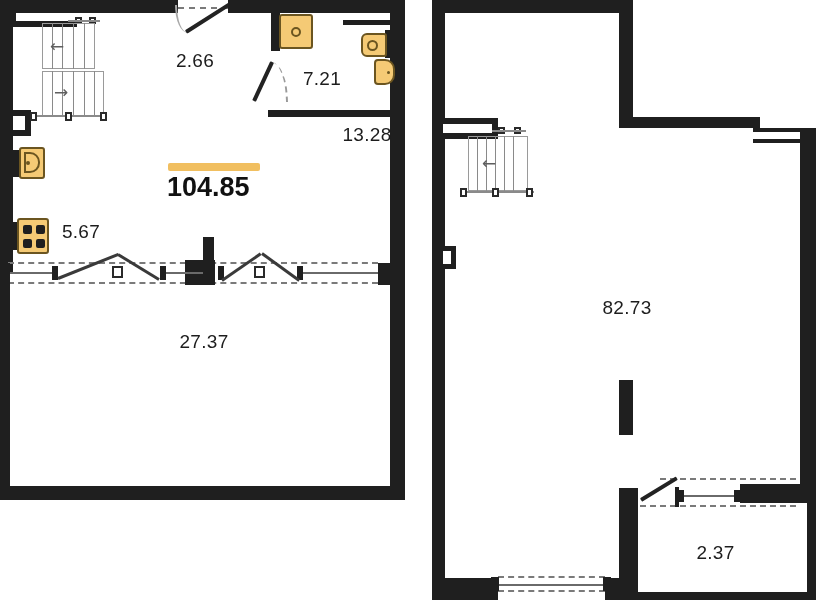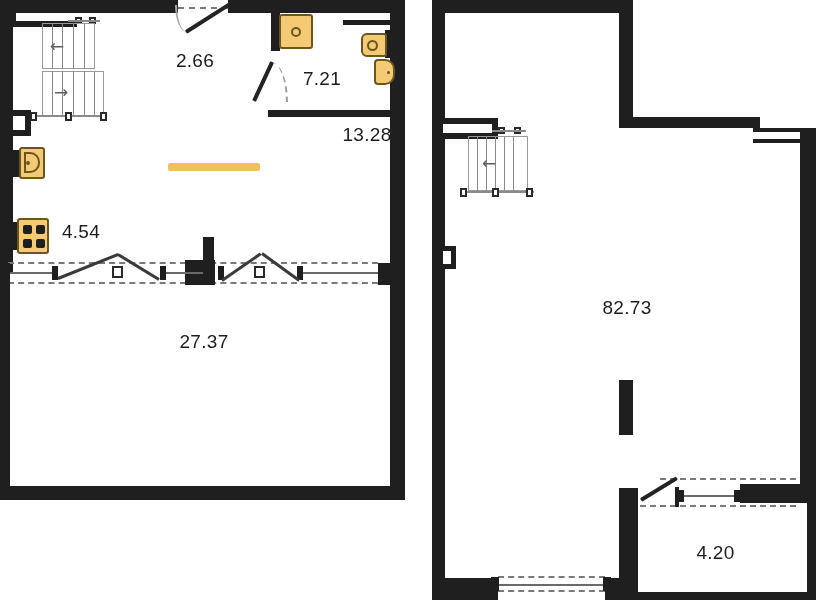--- a/index.html
+++ b/index.html
@@ -118,23 +118,24 @@
   <div class="wleaf" style="left:58px;top:277px;width:65px;transform:rotate(-21.8deg)"></div>
   <div class="wleaf" style="left:118px;top:253px;width:48px;transform:rotate(31.4deg)"></div>
   <div class="sqw" style="left:112px;top:266px;width:11px;height:12px"></div>
   <div class="wleaf" style="left:222px;top:279px;width:47px;transform:rotate(-34.7deg)"></div>
   <div class="wleaf" style="left:262px;top:252px;width:46px;transform:rotate(36deg)"></div>
   <div class="sqw" style="left:254px;top:266px;width:11px;height:12px"></div>
 
   <div class="lbl" style="left:165px;top:50px;width:60px">2.66</div>
   <div class="lbl" style="left:292px;top:68px;width:60px">7.21</div>
   <div class="lbl" style="left:337px;top:124px;width:60px">13.28</div>
-  <div class="lbl" style="left:51px;top:221px;width:60px">4.54</div>
+  <div class="lbl" style="left:51px;top:221px;width:60px">5.67</div>
   <div class="lbl" style="left:174px;top:331px;width:60px">27.37</div>
   <div class="total-bar" style="left:168px;top:163px;width:92px;background:#f1bf60"></div>
+  <div class="total-lbl" style="left:167px;top:172px">104.85</div>
 
   <div class="w" style="left:432px;top:0;width:200px;height:13px"></div>
   <div class="w" style="left:432px;top:0;width:13px;height:600px"></div>
   <div class="w" style="left:619px;top:0;width:14px;height:128px"></div>
   <div class="w" style="left:619px;top:117px;width:141px;height:11px"></div>
 
   <div class="w" style="left:753px;top:128px;width:51px;height:4px"></div>
   <div class="w" style="left:753px;top:139px;width:51px;height:4px"></div>
   <div class="w" style="left:800px;top:128px;width:16px;height:374px"></div>
 
@@ -178,15 +179,15 @@
 
   <div class="dash" style="left:660px;top:478px;width:136px"></div>
   <div class="dash" style="left:640px;top:505px;width:156px"></div>
   <div class="leaf" style="left:641px;top:498px;width:42px;transform:rotate(-31.4deg)"></div>
   <div class="w" style="left:675px;top:487px;width:4px;height:20px"></div>
   <div class="ln" style="left:681px;top:495px;width:55px;height:2px"></div>
   <div class="w" style="left:678px;top:490px;width:6px;height:12px"></div>
   <div class="w" style="left:734px;top:490px;width:8px;height:12px"></div>
 
   <div class="lbl" style="left:592px;top:297px;width:70px">82.73</div>
-  <div class="lbl" style="left:688px;top:542px;width:55px">4.20</div>
+  <div class="lbl" style="left:688px;top:542px;width:55px">2.37</div>
 
 </div>
 
 </body></html>

